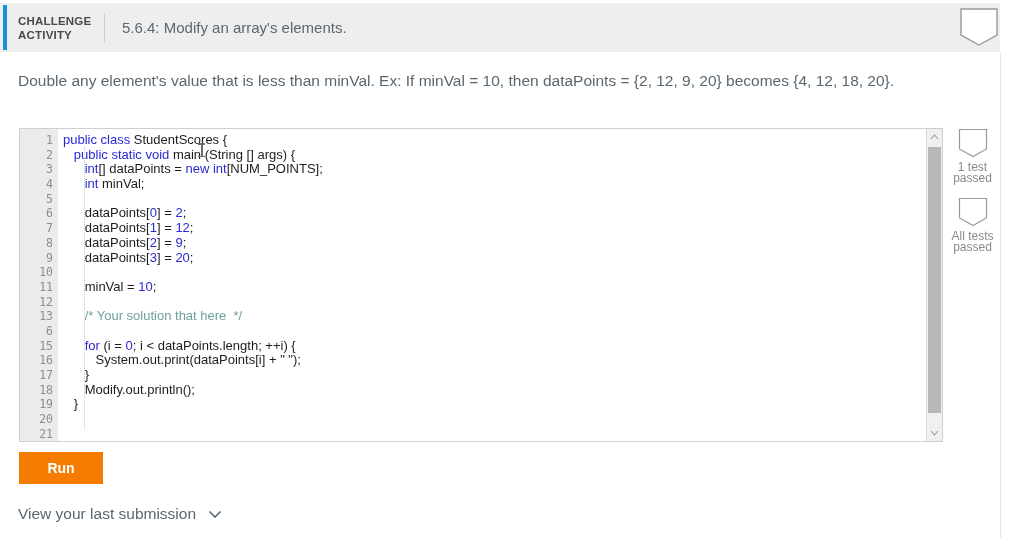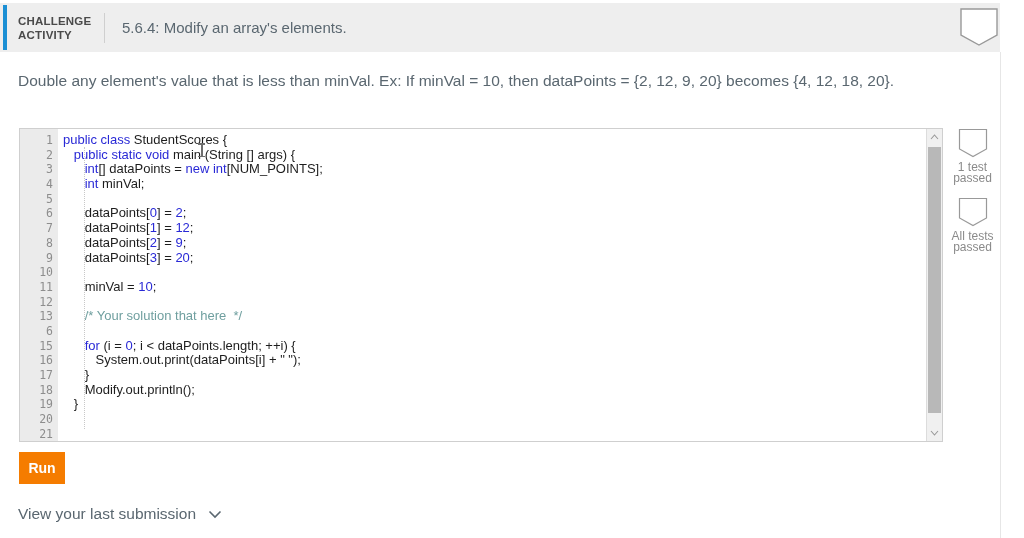--- a/index.html
+++ b/index.html
@@ -226,21 +226,21 @@
     width: 1px;
     height: 486px;
     background: #e6e6e6;
   }
 
   
   .run-button {
     position: absolute;
     left: 19px;
     top: 452px;
-    width: 46px;
+    width: 84px;
     height: 32px;
     background: #f57c00;
     color: #ffffff;
     border: none;
     font-family: "Liberation Sans", sans-serif;
     font-size: 14px;
     font-weight: bold;
     cursor: pointer;
     padding: 0;
   }

